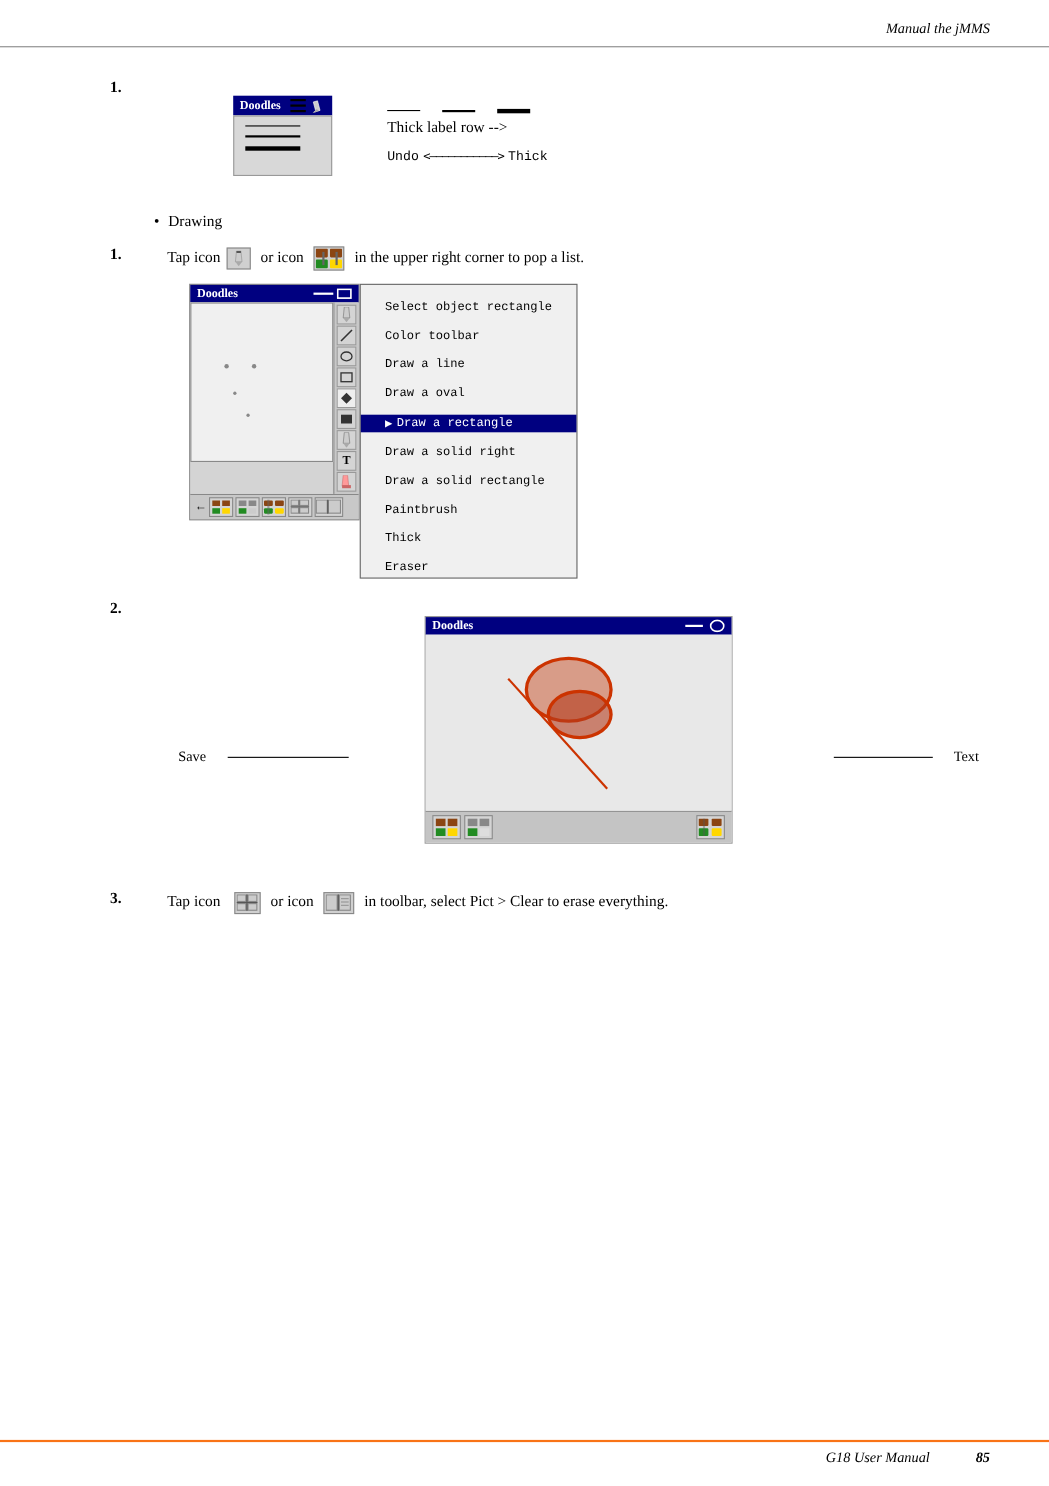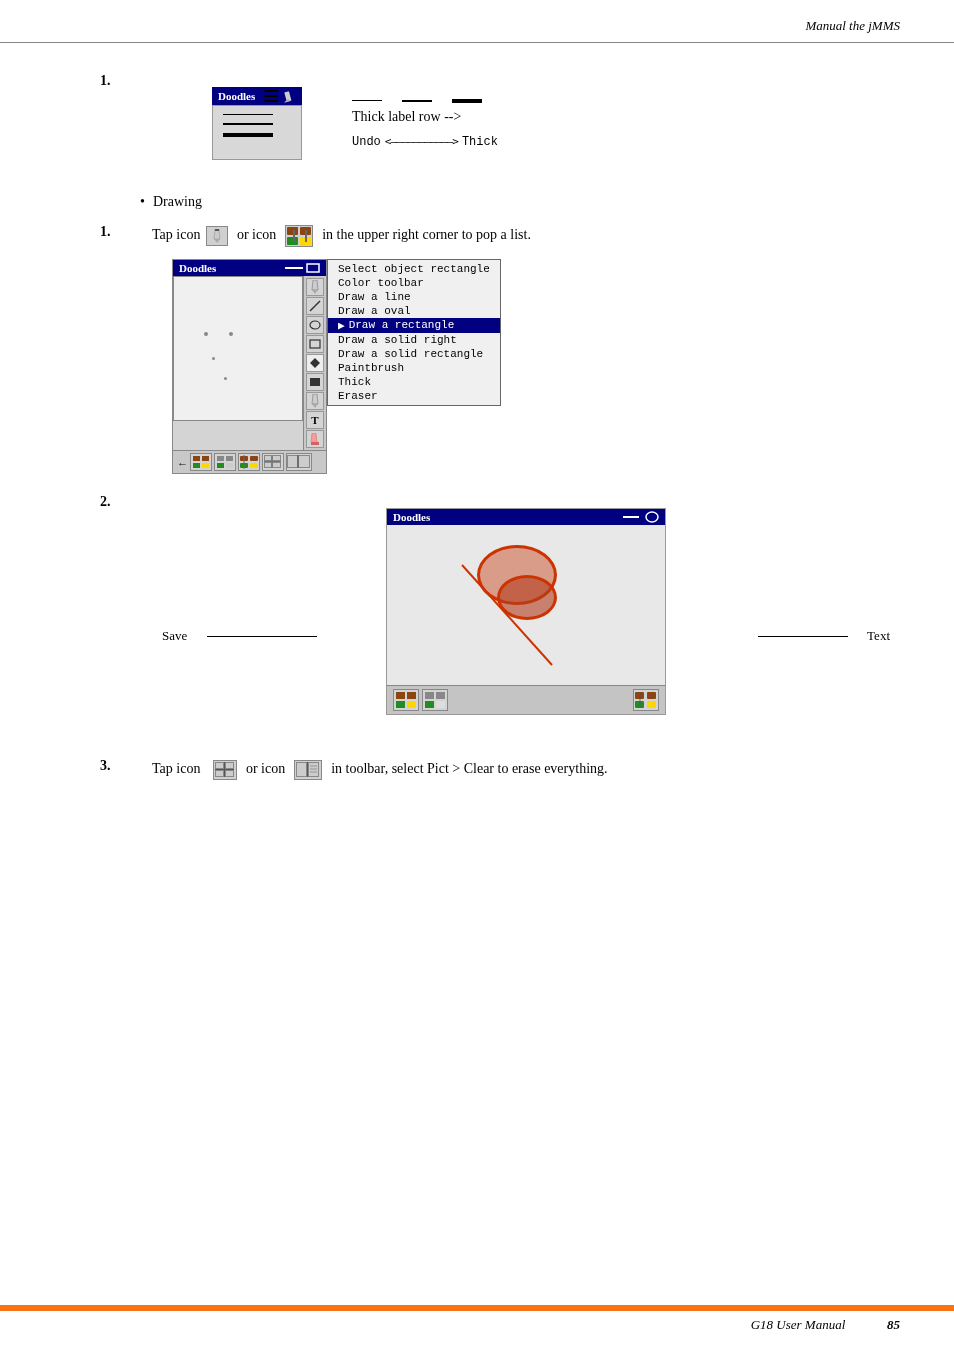--- a/index.html
+++ b/index.html
@@ -100,22 +100,23 @@
       border: 1px solid #666;
       padding: 2px 0;
       font-family: 'Courier New', monospace;
       font-size: 11px;
       min-width: 160px;
       z-index: 10;
       white-space: nowrap;
     }
 
     .menu-item {
-      padding: 1px 10px;
+      padding: 1px 22px;
       cursor: default;
+      margin-top: 12px;
     }
 
     .menu-item.selected {
       background: #000080;
       color: #fff;
     }
 
     .menu-item-arrow {
       display: flex;
       align-items: center;
@@ -158,21 +159,21 @@
       display: flex;
       justify-content: center;
       margin: 10px 0;
     }
 
     .page-footer {
       position: absolute;
       bottom: 18px;
       left: 0;
       right: 0;
-      border-top: 6px solid #f97316;
+      border-top: 2px solid #f97316;
       display: flex;
       justify-content: flex-end;
       padding: 6px 54px 0 54px;
       font-style: italic;
       font-size: 13px;
       gap: 16px;
     }
 
     .inline-icon {
       display: inline-block;

